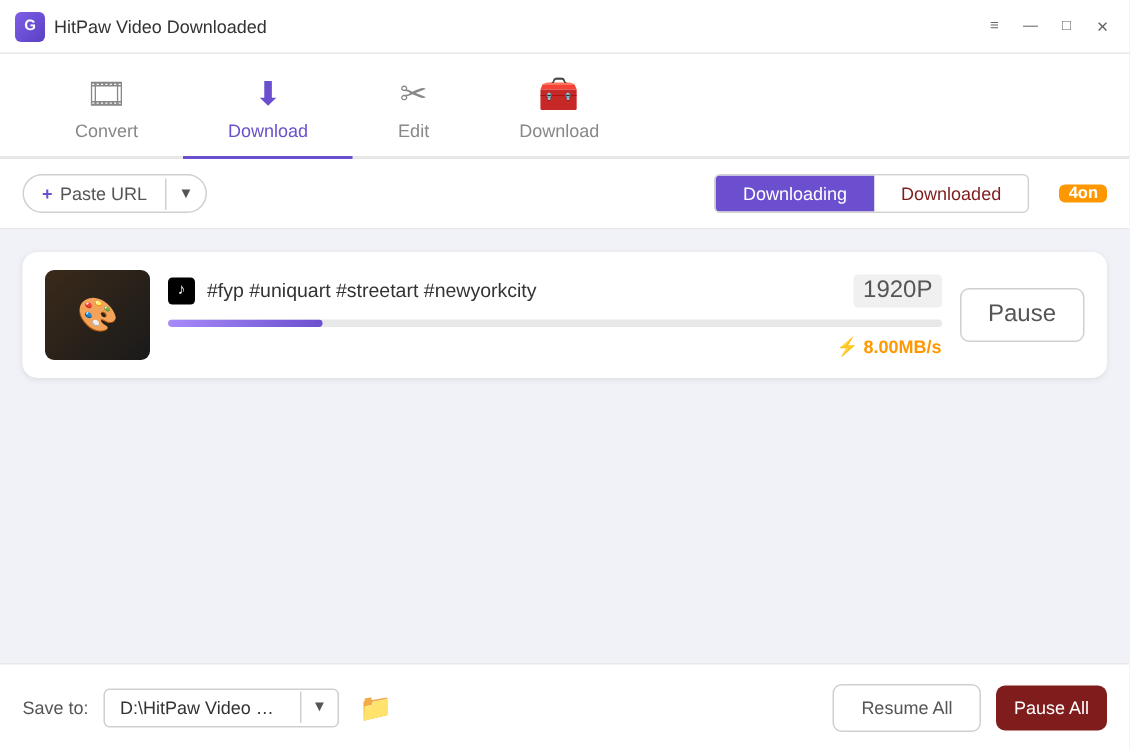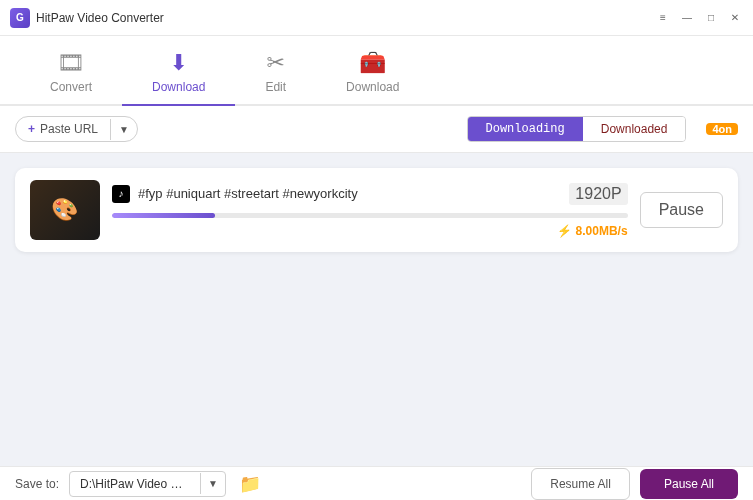--- a/index.html
+++ b/index.html
@@ -139,21 +139,20 @@
       padding: 5px 18px;
       font-size: 12px;
       cursor: pointer;
       background: white;
       border: none;
       color: #7f1d1d;
     }
     .tab-btn.active {
       background: #6b4fce;
       color: white;
-      font-family: Liberation Mono, monospace;
     }
     .fon-badge {
       margin-left: 10px;
       background: #ff9800;
       color: white;
       font-size: 11px;
       font-weight: bold;
       padding: 0 6px;
       border-radius: 4px;
     }
@@ -283,21 +282,21 @@
       font-size: 16px;
       color: #555;
       cursor: pointer;
       white-space: nowrap;
       flex-shrink: 0;
     }
 
     
     .footer {
       background: #ffffff;
-      height: 34px;
+      height: 58px;
       border-top: 1px solid #e8e8e8;
       display: flex;
       align-items: center;
       padding: 0 15px;
       gap: 10px;
     }
     .save-to-label {
       font-size: 12px;
       color: #555;
       white-space: nowrap;
@@ -340,39 +339,39 @@
     .resume-all-btn {
       background: white;
       border: 1px solid #d0d0d0;
       border-radius: 6px;
       padding: 8px 18px;
       font-size: 12px;
       color: #555;
       cursor: pointer;
     }
     .pause-all-btn {
-      background: #701a75;
+      background: #7f1d1d;
       border: none;
       border-radius: 6px;
-      padding: 8px 24px;
+      padding: 8px 12px;
       font-size: 12px;
       color: white;
       cursor: pointer;
       font-weight: 500;
     }
   </style>
 </head>
 <body>
 
 <div class="title-bar">
   <div class="title-bar-logo">
     <div class="logo-icon">
       <span>G</span>
     </div>
-    <span class="title-bar-title">HitPaw Video Converter</span>
+    <span class="title-bar-title">HitPaw Video Downloaded</span>
   </div>
   <div class="title-bar-controls">
     <div class="win-btn">≡</div>
     <div class="win-btn">—</div>
     <div class="win-btn">□</div>
     <div class="win-btn">✕</div>
   </div>
 </div>
 
 <div class="nav-tabs">

